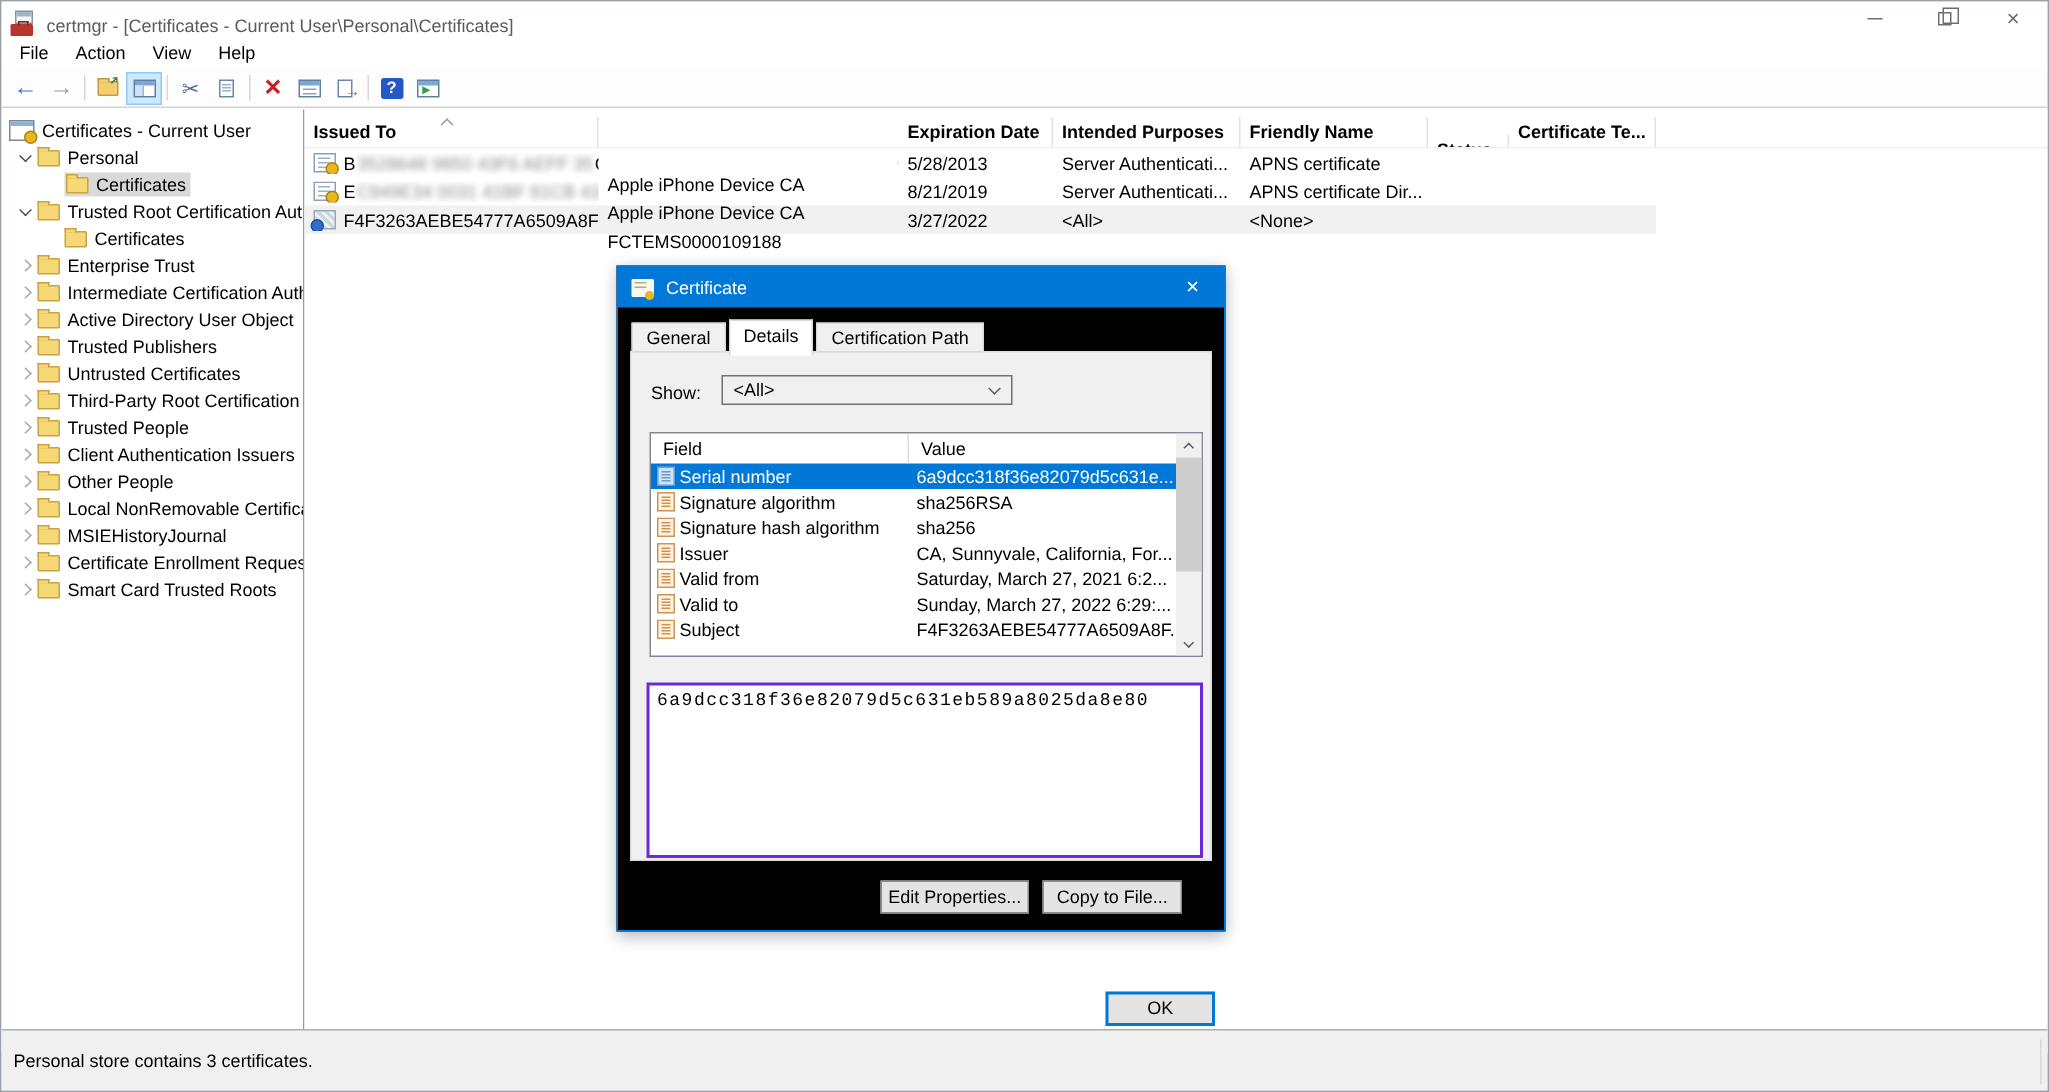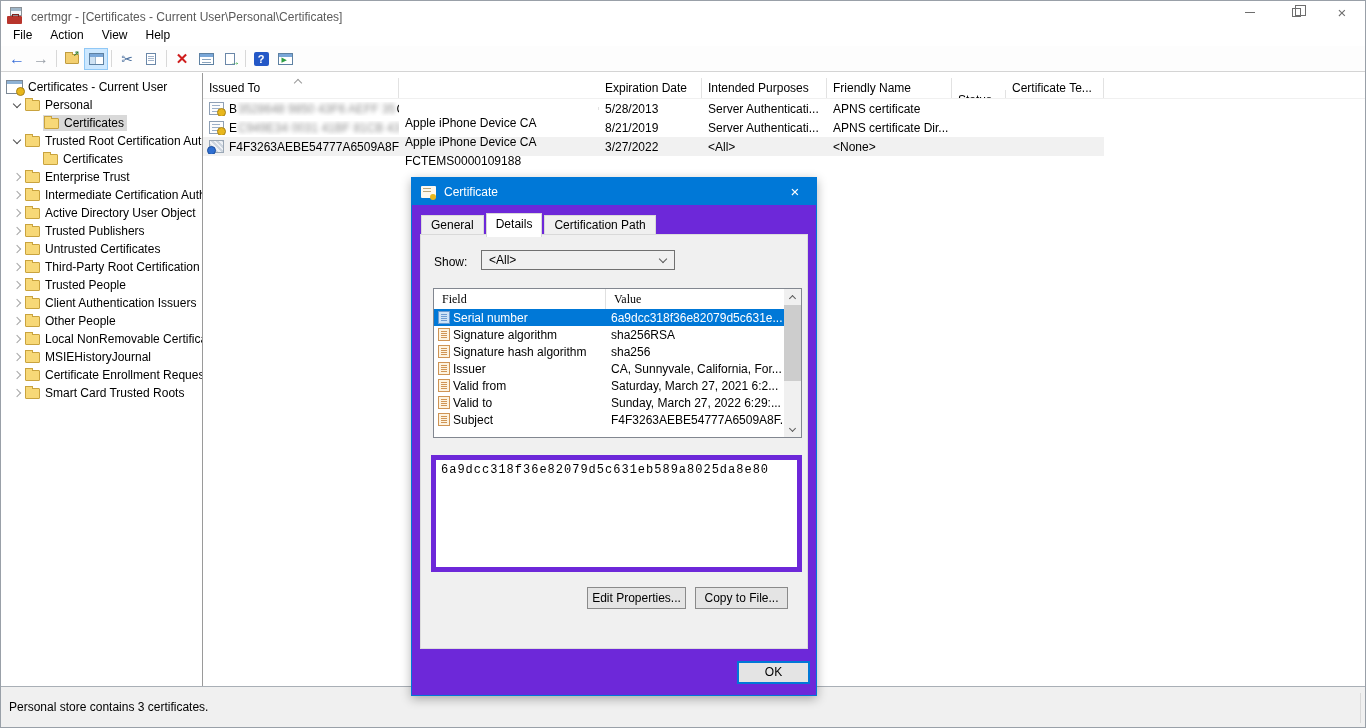--- a/index.html
+++ b/index.html
@@ -75,80 +75,80 @@
   
   .hscroll { position:absolute; left:0; bottom:0; width:201px; height:16px; background:#f0f0f0; }
   .harrow { position:absolute; top:0; width:16px; height:16px; display:flex; align-items:center; justify-content:center; }
   .harrow.left { left:0; } .harrow.right { right:0; }
   .hchev { width:5px; height:5px; border-right:1.4px solid #5a5a5a; border-bottom:1.4px solid #5a5a5a; }
   .hchev.l { transform:rotate(135deg); } .hchev.r { transform:rotate(-45deg); }
   .hthumb { position:absolute; left:17px; top:1px; bottom:1px; width:123px; background:#cdcdcd; }
 
   
   .listarea { position:relative; flex:1; background:#fff; overflow:hidden; padding-top:5px; }
-  .lheader { display:flex; height:21px; position:relative; border-bottom:1px solid #f0f0f0; }
+  .lheader { display:flex; height:21px; position:relative; border-bottom:1px solid #f0f0f0;font-weight:bold; }
   .hcell { border-right:1px solid #e2e2e2; padding:3px 0 0 6px; overflow:hidden; white-space:nowrap; }
   .c0{width:196px;} .c1{width:200px;margin-top:29px;} .c2{width:103px;} .c3{width:125px;} .c4{width:125px;} .c5{width:54px;margin-top:12px;} .c6{width:98px;}
   .sortcaret { position:absolute; top:2px; left:92px; width:6px; height:6px; border-right:1.2px solid #9a9a9a; border-bottom:1.2px solid #9a9a9a; transform:rotate(-135deg); }
   .lrow { display:flex; height:19px; align-items:center; width:901px; }
   .lrow.sel { background:#f1f1f1; }
   .lcell { padding-left:6px; overflow:hidden; white-space:nowrap; display:flex; align-items:center; }
   .redacted { filter:blur(2px); color:#8d8d8d; margin:0 1px; }
   .cicon { position:relative; width:15px; height:13px; flex:0 0 auto; margin-right:5px; background:#fdfdfd; border:1px solid #8fa0b5; }
   .cicon::before { content:""; position:absolute; top:2px; left:2px; width:8px; height:1px; background:#9db0c8; box-shadow:0 3px 0 #9db0c8, 0 6px 0 #9db0c8; }
   .cicon::after { content:""; position:absolute; right:-3px; bottom:-3px; width:7px; height:7px; border-radius:50%; background:#e8b71c; border:1px solid #a8821a; }
   .kicon { position:relative; width:15px; height:13px; flex:0 0 auto; margin-right:5px; border:1px solid #9aa7b5;
            background:repeating-linear-gradient(45deg,#cdd5de 0 2px,#eef1f5 2px 4px); }
   .kicon::after { content:""; position:absolute; left:-3px; bottom:-3px; width:7px; height:7px; border-radius:50%; background:#2f6fd1; border:1px solid #1c4e9c; }
 
   
   .statusbar { position:absolute; left:0; right:0; bottom:0; height:41px; background:#f0f0f0; border-top:1px solid #a9afb6;
                display:flex; align-items:center; padding-left:8px; }
   .statusbar::after { content:""; position:absolute; right:4px; top:6px; bottom:4px; width:1px; background:#d8d8d8; }
 
   
-  .dialog { position:absolute; left:410px; top:176px; width:406px; height:519px; background:#6d28d9;
+  .dialog { position:absolute; left:410px; top:176px; width:406px; height:444px; background:#000000;
             border:1px solid #0078d7; box-shadow:0 3px 10px rgba(0,0,0,.3); z-index:10; }
   .dtitle { height:27px; background:#0078d7; display:flex; align-items:center; color:#fff; }
   .dcicon { position:relative; width:15px; height:12px; margin:0 8px 0 9px; background:#fdf8ee; border-radius:1px; flex:0 0 auto; }
   .dcicon::before { content:""; position:absolute; top:2px; left:2px; width:8px; height:1px; background:#b9a77d; box-shadow:0 3px 0 #b9a77d; }
   .dcicon::after { content:""; position:absolute; right:0; bottom:-2px; width:6px; height:6px; border-radius:50%; background:#e8b71c; }
   .dclose { margin-left:auto; width:42px; height:100%; display:flex; align-items:center; justify-content:center; font-size:15px; }
 
   .tabs { position:absolute; left:9px; top:37px; display:flex; align-items:flex-end; z-index:3; }
   .tab { height:20px; line-height:19px; padding:0 9px; background:#f0f0f0; border:1px solid #d9d9d9; margin-right:2px; }
   .tab.active { height:24px; line-height:21px; background:#fff; border-bottom:none; margin-top:-4px; margin-bottom:-2px; }
 
   .card { position:absolute; left:8px; right:8px; top:56px; bottom:46px; background:#f0f0f0; border:1px solid #dcdcdc; }
 
   .showlabel { position:absolute; left:13px; top:20px; }
   .combo { position:absolute; left:60px; top:15px; width:194px; height:20px; background:#f0f0f0; border:1px solid #707070;
            display:flex; align-items:center; padding-left:7px; }
   .combo .cchev { position:absolute; right:8px; top:7px; width:6px; height:6px; border-right:1.3px solid #5a5a5a; border-bottom:1.3px solid #5a5a5a; transform:rotate(45deg); margin-top:-2px; }
 
   .glist { position:absolute; left:12px; top:53px; width:369px; height:150px; background:#fff; border:1px solid #828790; overflow:hidden; }
   .ghead { display:flex; height:20px; }
-  .ghcell { padding:3px 0 0 8px;font-family:Liberation Serif, serif; }
+  .ghcell { padding:3px 0 0 8px; }
   .gh0 { width:172px; border-right:1px solid #e0e0e0; } .gh1 { flex:1; }
   .grow { display:flex; height:17px; align-items:center; width:351px; }
   .grow.sel { background:#0078d7; color:#fff; }
   .gf { width:172px; padding-left:4px; display:flex; align-items:center; overflow:hidden; white-space:nowrap; }
   .gv { flex:1; padding-left:5px; overflow:hidden; white-space:nowrap; }
   .ficon { position:relative; width:12px; height:13px; flex:0 0 auto; margin-right:3px; background:#fdf3e0; border:1px solid #cf9455; }
   .ficon::before { content:""; position:absolute; top:2px; left:2px; width:6px; height:1px; background:#cf9455; box-shadow:0 2px 0 #cf9455, 0 4px 0 #cf9455, 0 6px 0 #cf9455; }
   .ficon.sel { background:#cfe3f7; border-color:#6d9bd1; }
   .ficon.sel::before { background:#6d9bd1; box-shadow:0 2px 0 #6d9bd1, 0 4px 0 #6d9bd1, 0 6px 0 #6d9bd1; }
   .vscroll { position:absolute; right:0; top:0; bottom:0; width:17px; background:#f0f0f0; }
   .varrow { position:absolute; left:0; width:17px; height:15px; display:flex; align-items:center; justify-content:center; }
   .varrow.up { top:0; } .varrow.down { bottom:0; }
   .vchev { width:5px; height:5px; border-right:1.3px solid #5a5a5a; border-bottom:1.3px solid #5a5a5a; }
   .vchev.u { transform:rotate(-135deg); margin-top:3px; } .vchev.d { transform:rotate(45deg); margin-bottom:2px; }
   .vthumb { position:absolute; left:0; top:16px; width:17px; height:76px; background:#cdcdcd; }
 
-  .valuebox { position:absolute; left:10px; top:220px; width:371px; height:117px; background:#fff; border:5px solid #6d28d9;
+  .valuebox { position:absolute; left:10px; top:220px; width:371px; height:117px; background:#fff; border:2px solid #6d28d9;
               font-family:"Liberation Mono", monospace; font-size:12px; letter-spacing:1px; padding:3px 5px; overflow:hidden; }
 
   .btn { position:absolute; height:22px; background:#e4e4e4; border:1px solid #8a8a8a; text-align:center; line-height:20px; }
   .btn-edit { left:166px; top:352px; width:99px; }
   .btn-copy { left:274px; top:352px; width:93px; }
   .btn-ok { position:absolute; left:325px; top:483px; width:73px; height:23px; background:#e4e4e4;
             border:2px solid #0078d7; text-align:center; line-height:19px; }
 </style>
 </head>
 <body>

